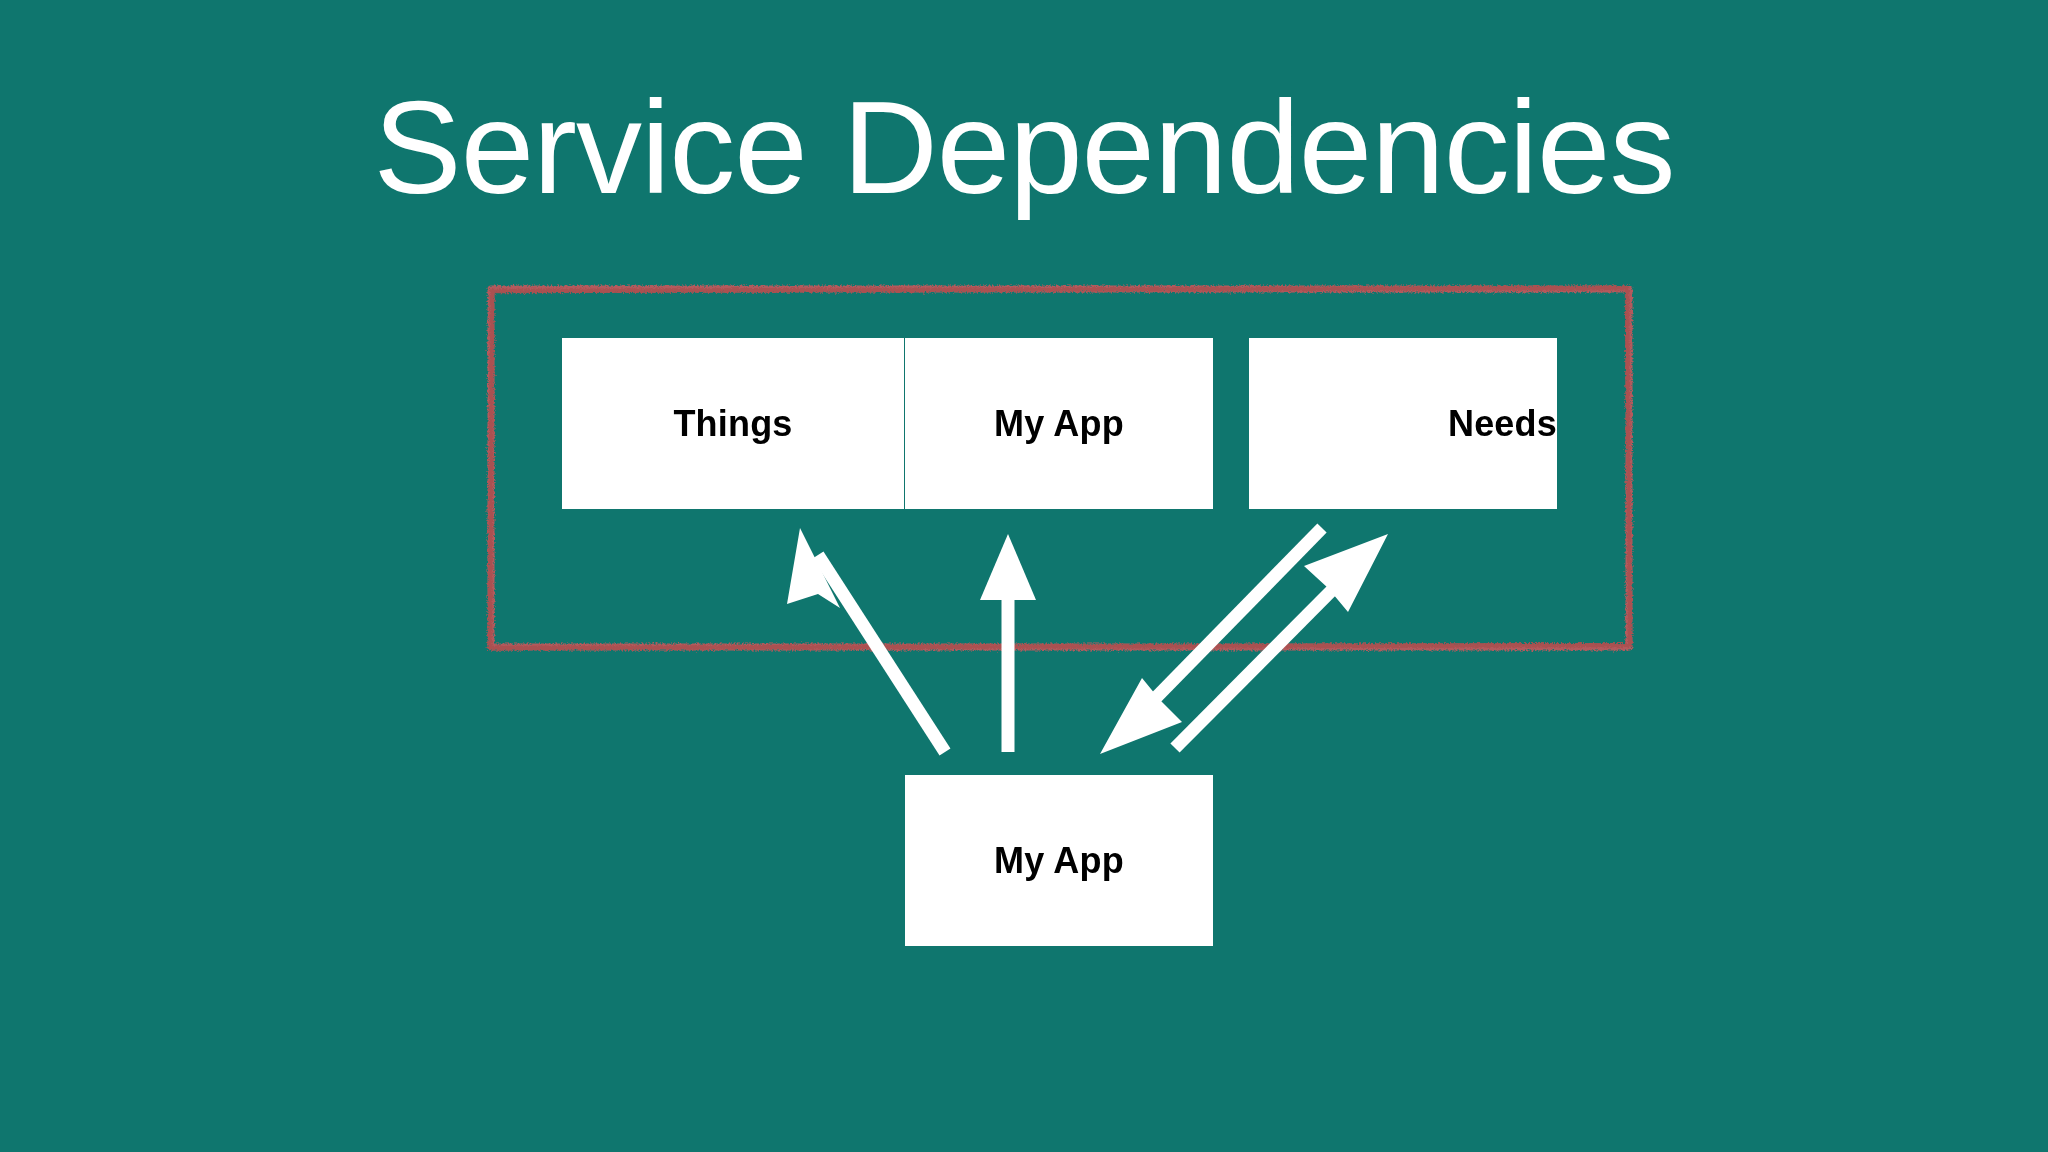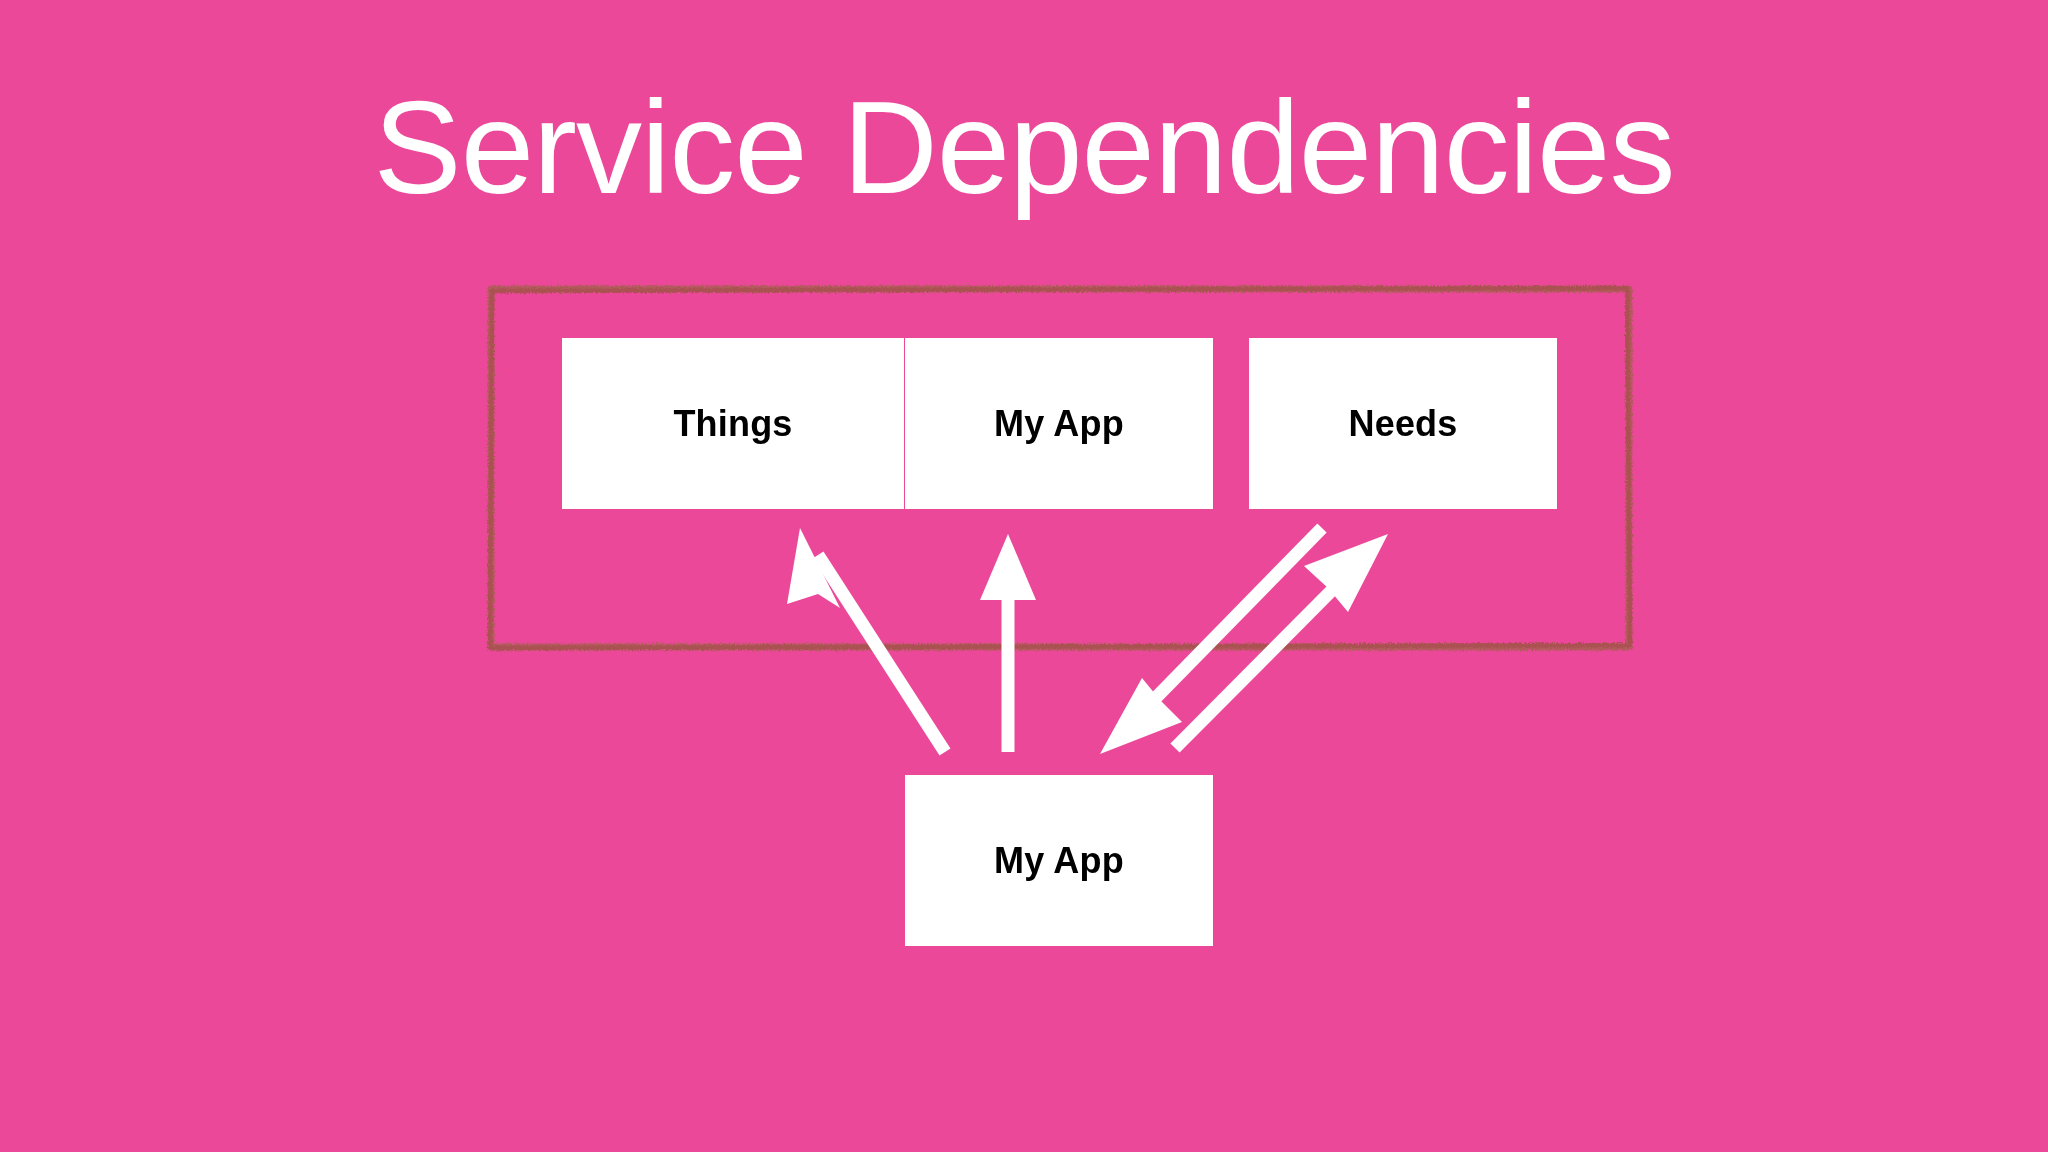--- a/index.html
+++ b/index.html
@@ -5,21 +5,21 @@
 <style>
   html, body {
     margin: 0;
     padding: 0;
     background: #000000;
   }
   #slide {
     position: relative;
     width: 2048px;
     height: 1152px;
-    background: #ec4899;
+    background: #0f766e;
     overflow: hidden;
     font-family: "Liberation Sans", sans-serif;
   }
 
   
   #slide-title {
     position: absolute;
     left: 0;
     top: 82px;
     width: 2048px;
@@ -64,21 +64,21 @@
     font-weight: bold;
     font-size: 36px;
     letter-spacing: 0.2px;
     line-height: 1;
     text-align: center;
     white-space: nowrap;
   }
 
   #node-things  { left: 562px;  top: 338px; width: 342px; height: 171px; }
   #node-myapp-top { left: 905px;  top: 338px; width: 308px; height: 171px; }
-  #node-needs   { left: 1249px; top: 338px; width: 308px; height: 171px; }
+  #node-needs   { left: 1249px; top: 338px; width: 308px; height: 171px; justify-content: flex-end; }
   #node-myapp-bottom { left: 905px; top: 775px; width: 308px; height: 171px; }
 
   
   #arrow-layer {
     position: absolute;
     left: 0;
     top: 0;
     width: 2048px;
     height: 1152px;
     pointer-events: none;

